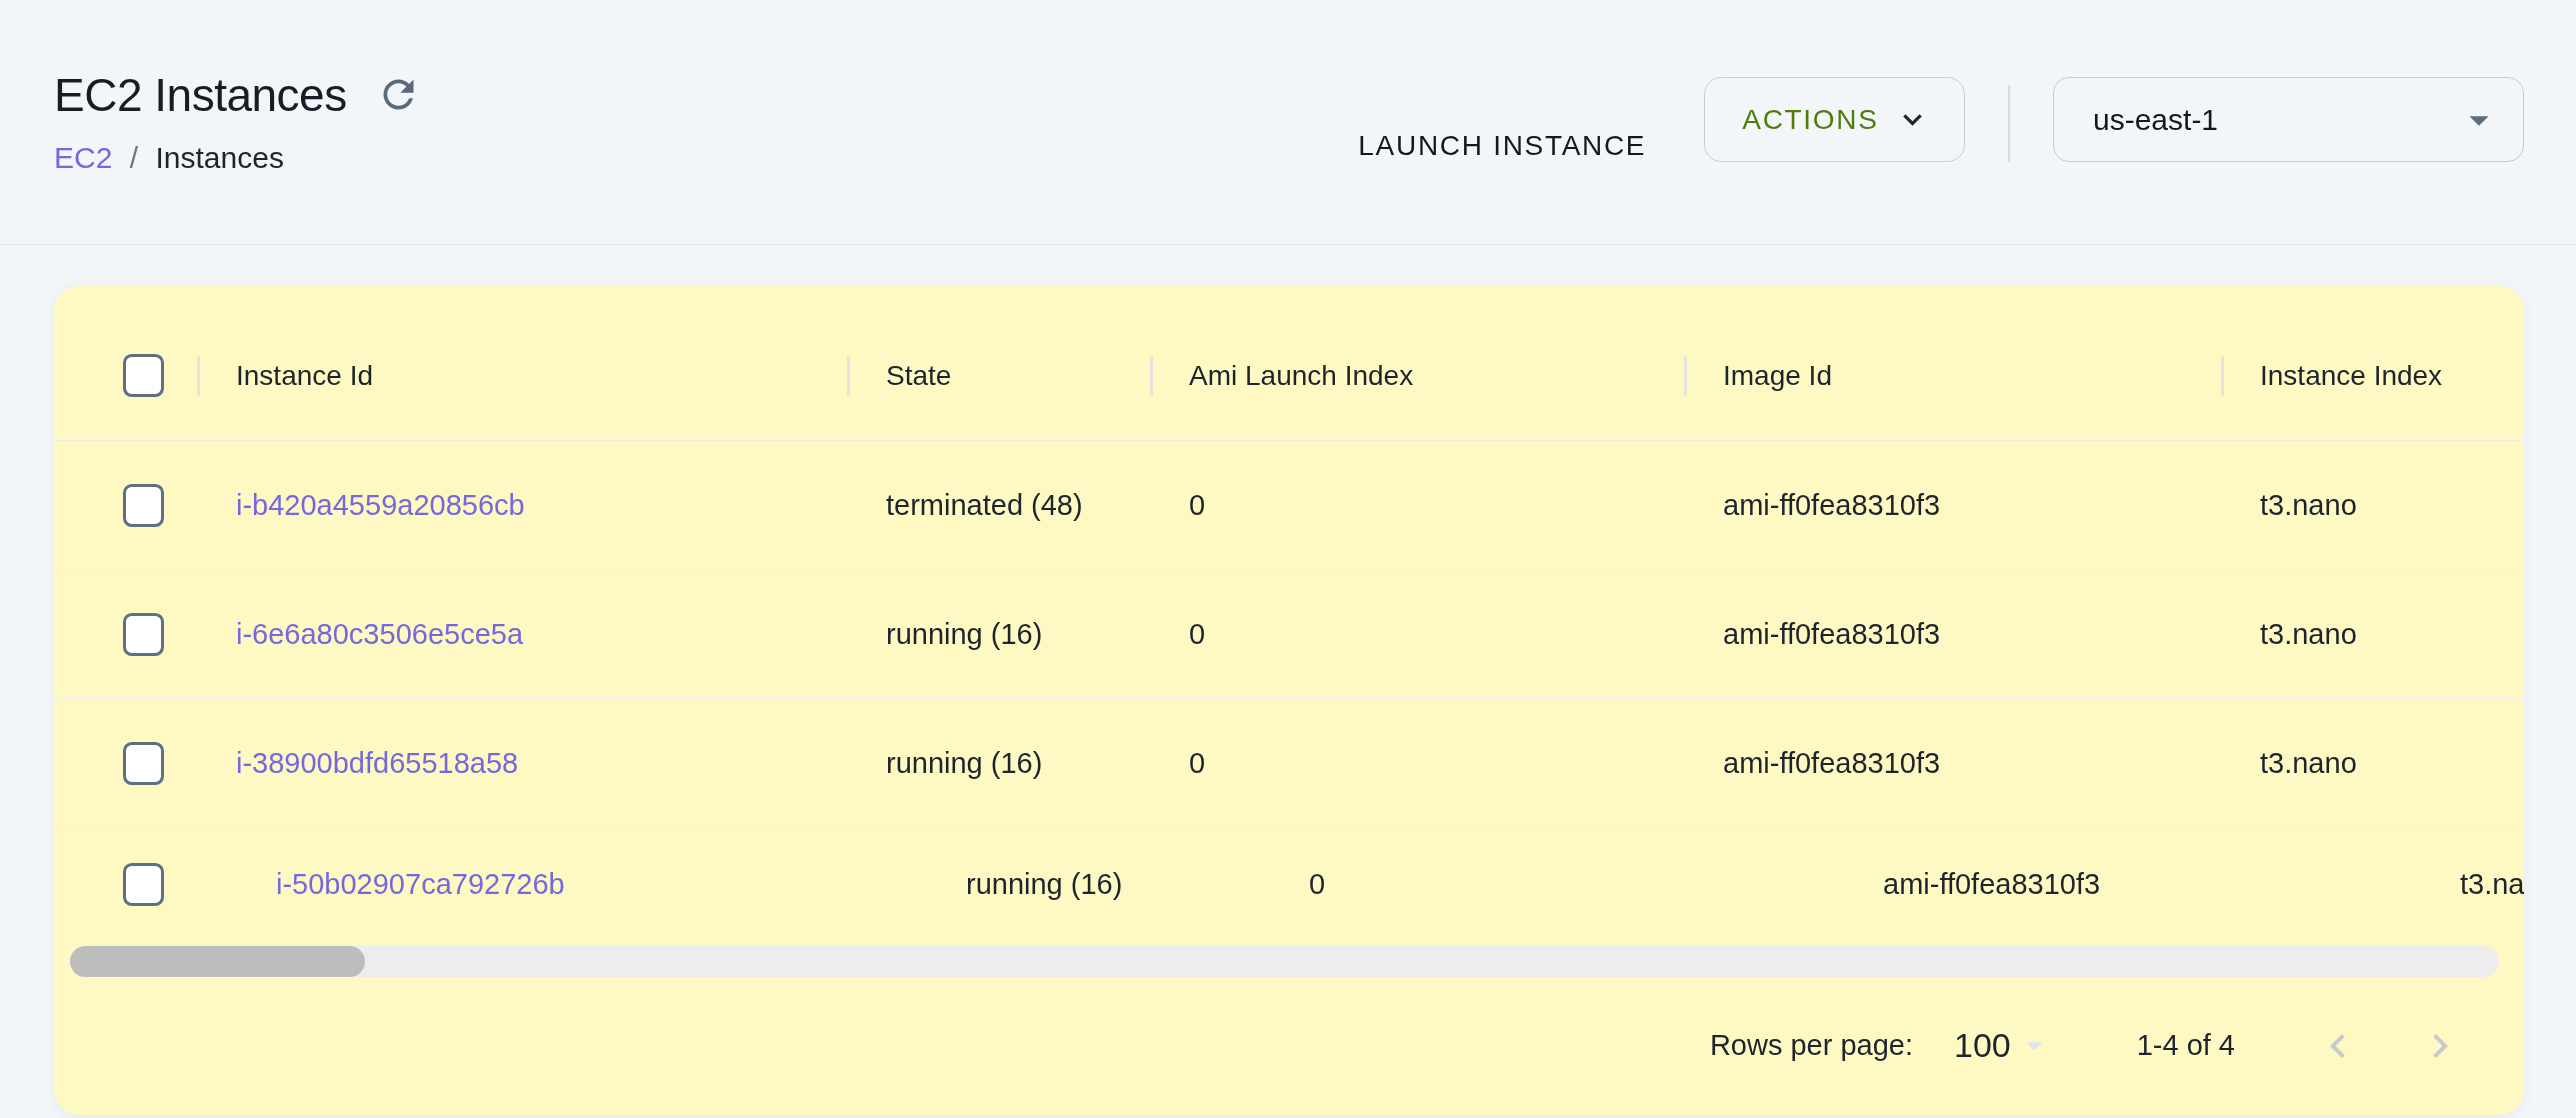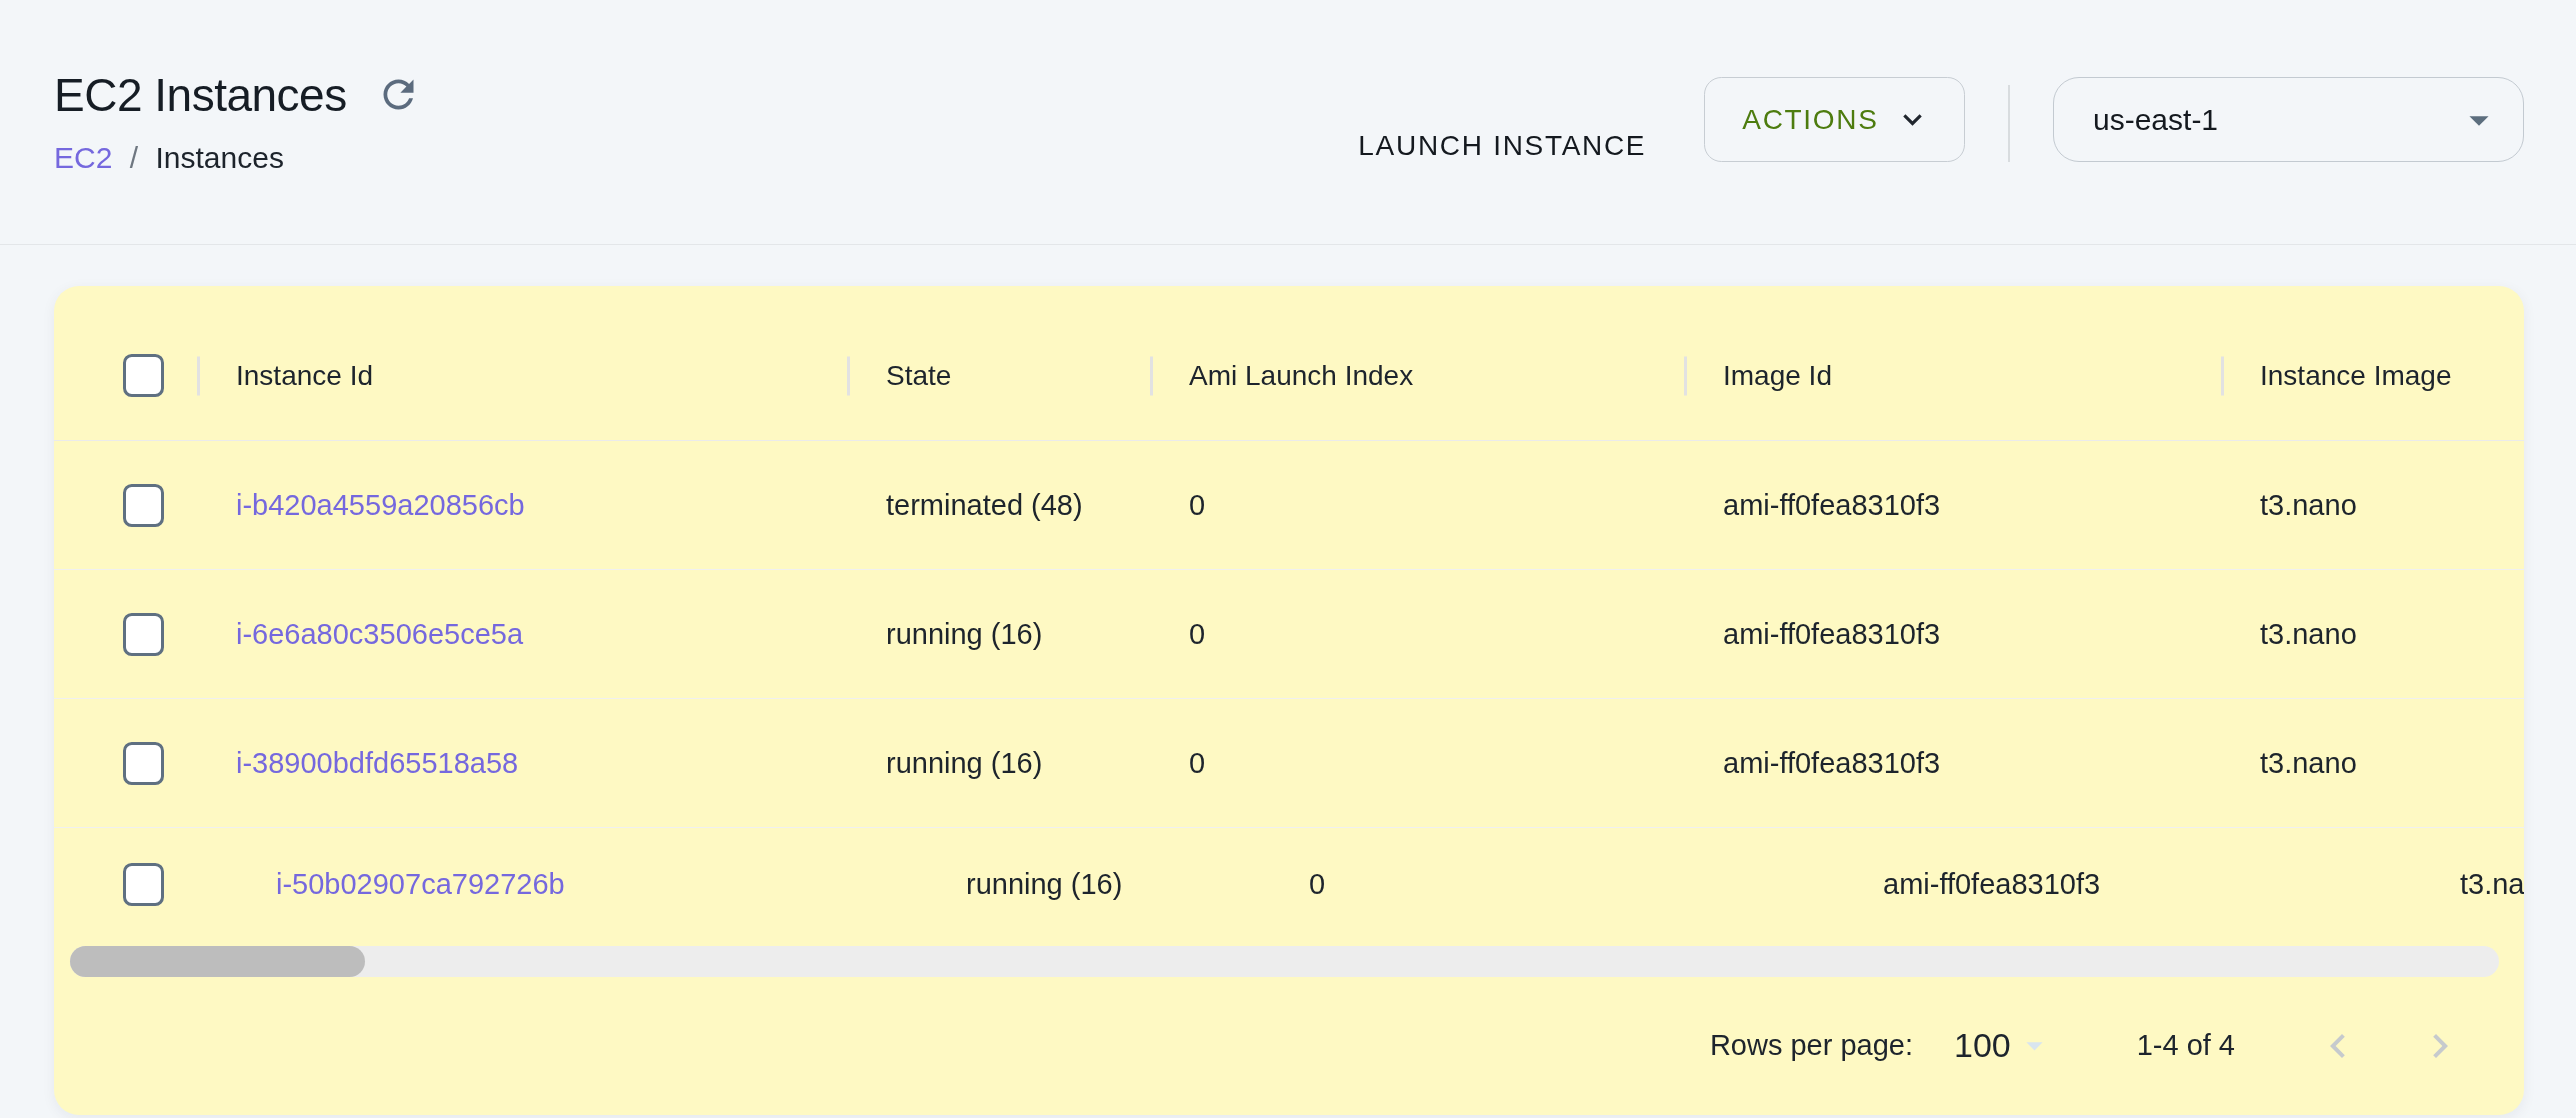--- a/index.html
+++ b/index.html
@@ -69,21 +69,21 @@
     color: #4d7c0f;
   }
   .outlined-btn svg { width: 37px; height: 37px; fill: #20262e; }
   .v-divider {
     width: 1.9px; height: 77px; background: #d8dcdf;
     margin: 0 43px;
   }
   .region-select {
     width: 471px; height: 85px;
     border: 1.9px solid #c3cad1;
-    border-radius: 26px;
+    border-radius: 16px;
     display: flex; align-items: center; justify-content: space-between;
     padding: 0 21px 0 39px;
     font-size: 30px; color: #14191f;
     cursor: pointer;
     background: transparent;
   }
   .region-select svg { width: 46px; height: 46px; fill: #5c6e7e; }
 
   
   .card {
@@ -207,21 +207,21 @@
 <main class="card">
 
   <div class="trow thead">
     <div class="checkbox-cell">
       <div class="checkbox"></div>
     </div>
     <div class="cell">Instance Id</div>
     <div class="cell">State</div>
     <div class="cell">Ami Launch Index</div>
     <div class="cell">Image Id</div>
-    <div class="cell">Instance Image</div>
+    <div class="cell">Instance Index</div>
   </div>
 
   <div class="trow data-row">
     <div class="checkbox-cell">
       <div class="checkbox"></div>
     </div>
     <div class="cell"><a class="id-link">i-b420a4559a20856cb</a></div>
     <div class="cell">terminated (48)</div>
     <div class="cell">0</div>
     <div class="cell">ami-ff0fea8310f3</div>

